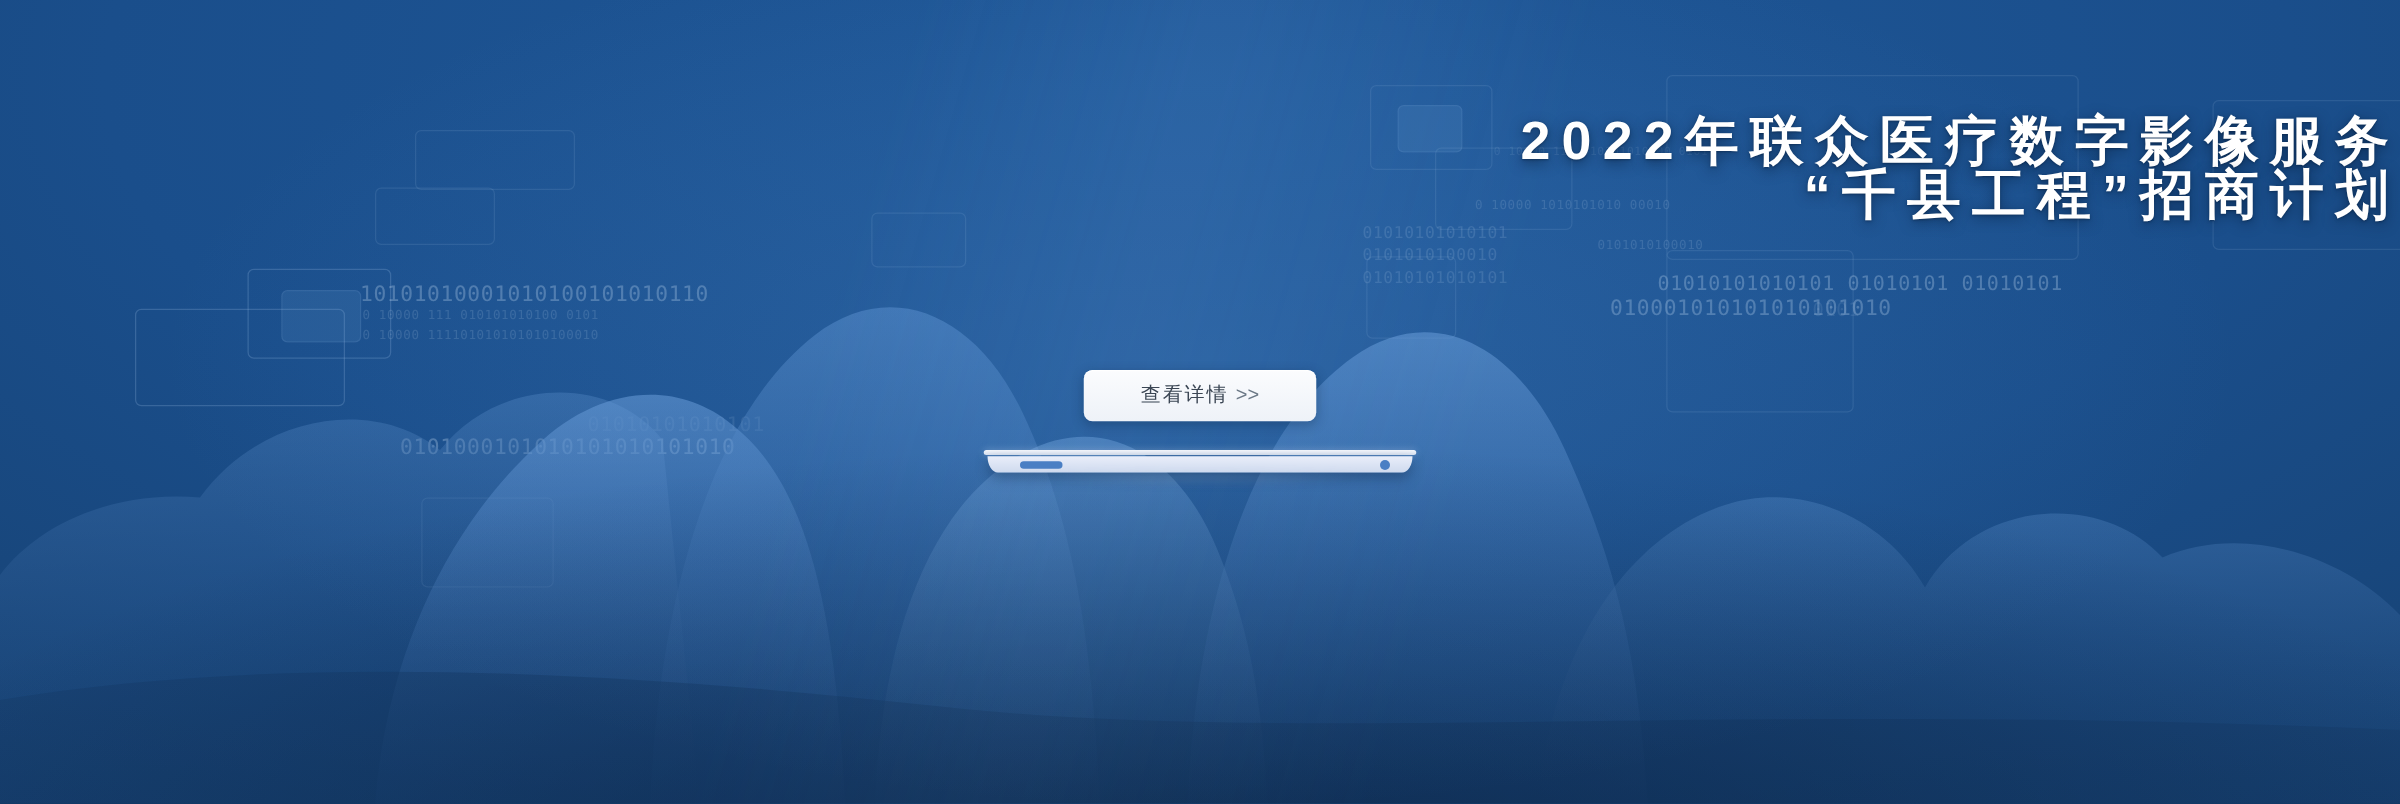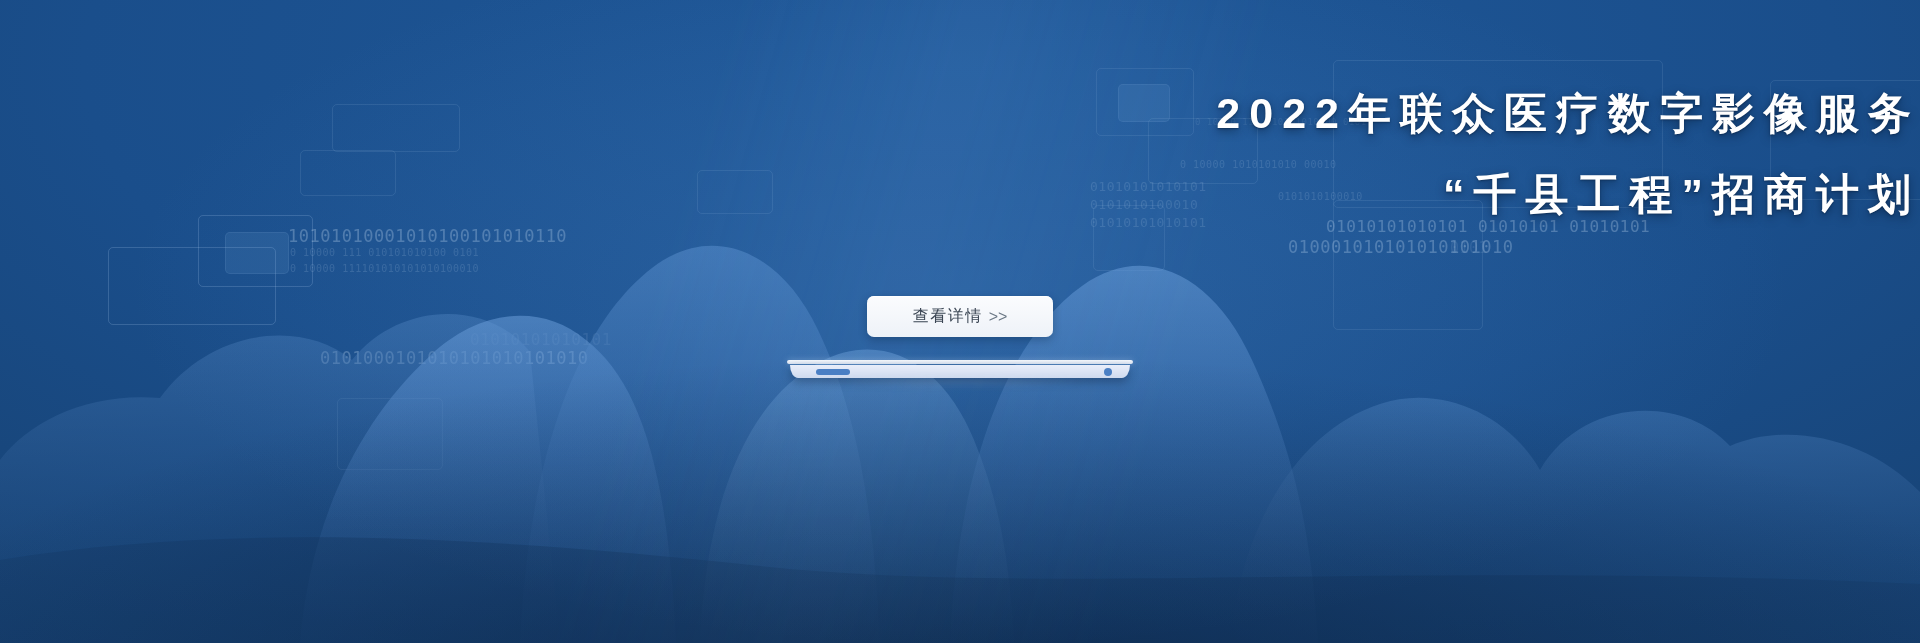--- a/index.html
+++ b/index.html
@@ -61,21 +61,21 @@
   }
   .title-line{
     color:#ffffff;
     font-size:43px;
     font-weight:700;
     letter-spacing:9px;
     line-height:1.0;
     text-shadow:0 3px 10px rgba(6,26,52,.55), 0 1px 2px rgba(6,26,52,.5);
     white-space:nowrap;
   }
-  .title-line.second{ margin-top:38px; }
+  .title-line.second{ }
 
   
   .cta{
     position:absolute; z-index:7;
     left:50%; top:296px; transform:translateX(-50%);
     width:186px; height:41px;
     display:flex; align-items:center; justify-content:center;
     gap:6px;
     border-radius:7px;
     background:linear-gradient(180deg,#fbfcfe 0%,#eef2f8 100%);

